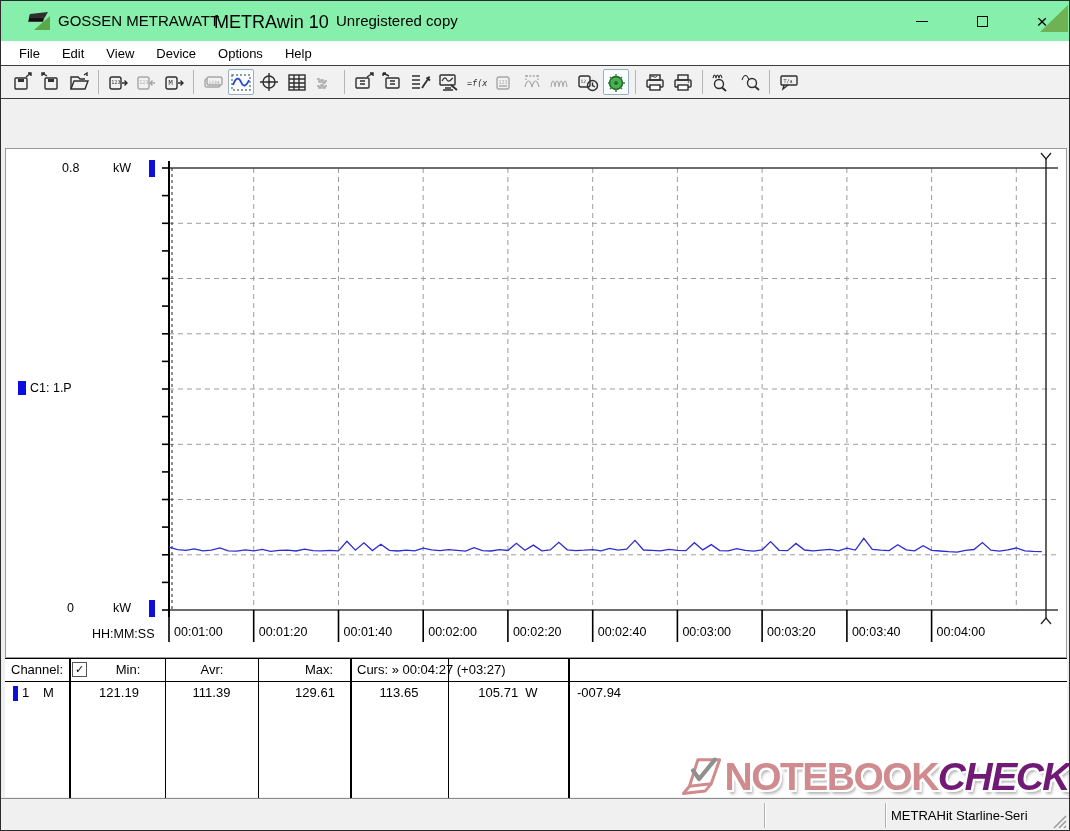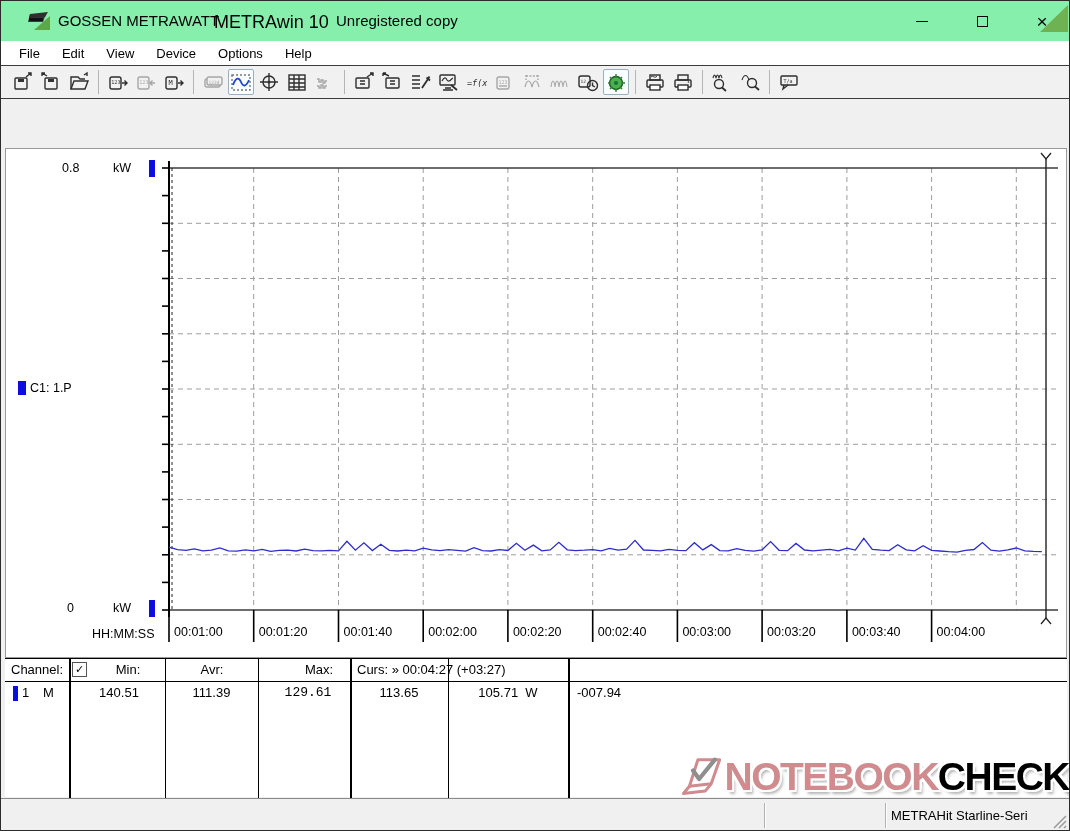--- a/index.html
+++ b/index.html
@@ -55,21 +55,21 @@
   
   .statusbar { position:absolute; left:0; top:797px; width:100%; height:33px; background:#f0f0f0; border-top:1px solid #8a8a8a; }
   .sb-div { position:absolute; top:4px; width:1px; height:25px; background:#b0b0b0; box-shadow:1px 0 0 #fff; }
   .sb-text { position:absolute; left:890px; top:9px; font-size:13px; color:#000; }
   .sb-grip { position:absolute; right:2px; bottom:2px; }
 
   
   .watermark { position:absolute; left:680px; top:740px; width:388px; height:70px; pointer-events:none; z-index:5; display:flex; align-items:center; }
   .wm-text { font-size:39px; font-weight:800; letter-spacing:-1.5px; line-height:1;
              text-shadow:-2px -2px 0 #fff,2px -2px 0 #fff,-2px 2px 0 #fff,2px 2px 0 #fff,0 -2px 0 #fff,0 2px 0 #fff,-2px 0 0 #fff,2px 0 0 #fff,3px 4px 3px rgba(120,120,120,.55); }
-  .wm-red { color:#cf8b8e; } .wm-gray { color:#000000; }
+  .wm-red { color:#cf8b8e; } .wm-gray { color:#701a75;font-style:italic; }
 </style>
 </head>
 <body>
 
 <div class="window">
 
   <div class="titlebar">
     <svg class="app-icon" viewBox="0 0 22 22">
       <polygon points="2,4 18,4 15,12 0,12" fill="#3a3a3a"></polygon>
       <rect x="1" y="8" width="14" height="3" fill="#111"></rect>
@@ -369,23 +369,23 @@
     <div class="chk">✓</div>
     <span class="tp cellc" style="left:90px;  top:3px; width:66px;">Min:</span>
     <span class="tp cellc" style="left:163px; top:3px; width:88px;">Avr:</span>
     <span class="tp" style="left:300px; top:3px;">Max:</span>
     <span class="tp" style="left:352px; top:3px;">Curs: » 00:04:27 (+03:27)</span>
     <div class="hline"></div>
 
     <div class="bluebar" style="left:8px; top:27px; width:5px; height:15px;"></div>
     <span class="tp" style="left:17px; top:26px;">1</span>
     <span class="tp" style="left:38px; top:26px;">M</span>
-    <span class="tp cellc" style="left:68px;  top:26px; width:92px;">140.51</span>
+    <span class="tp cellc" style="left:68px;  top:26px; width:92px;">121.19</span>
     <span class="tp cellc" style="left:160px; top:26px; width:93px;text-align:center;">111.39</span>
-    <span class="tp cellc" style="left:257px; top:26px; width:92px;font-family:Liberation Mono, monospace;">129.61</span>
+    <span class="tp cellc" style="left:264px; top:26px; width:92px;">129.61</span>
     <span class="tp cellc" style="left:345px; top:26px; width:98px;">113.65</span>
     <span class="tp cellc" style="left:443px; top:26px; width:120px;">105.71  W</span>
     <span class="tp" style="left:572px; top:26px;">-007.94</span>
 
     <div class="vline" style="left:64px;  width:2px;"></div>
     <div class="vline" style="left:160px; width:1px;"></div>
     <div class="vline" style="left:253px; width:1px;"></div>
     <div class="vline" style="left:345px; width:2px;"></div>
     <div class="vline" style="left:443px; width:1px;"></div>
     <div class="vline" style="left:563px; width:2px;"></div>

